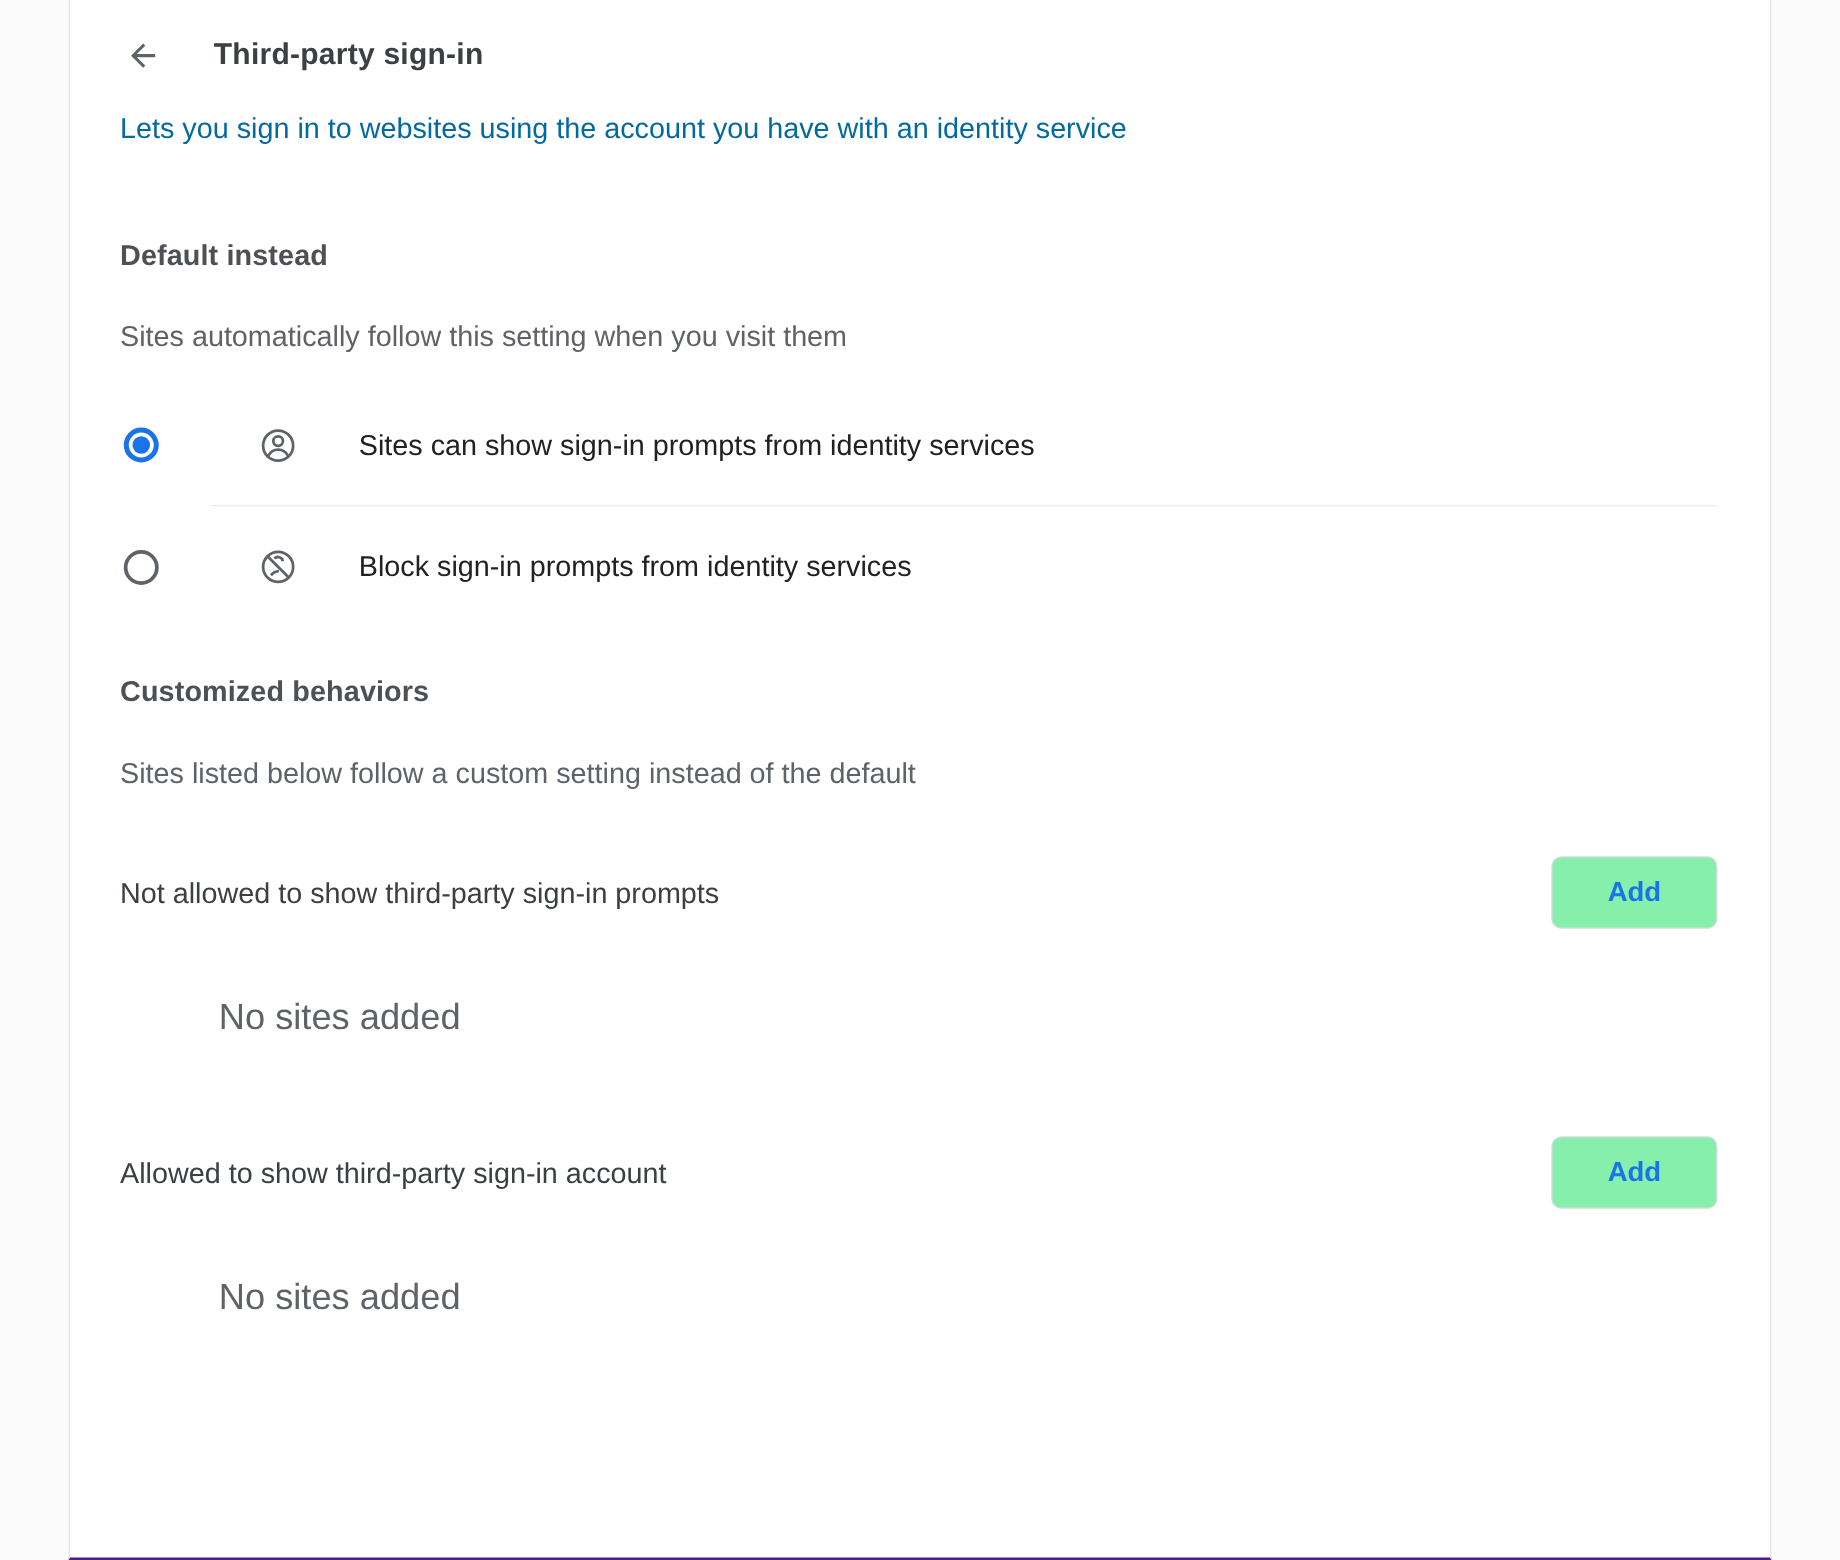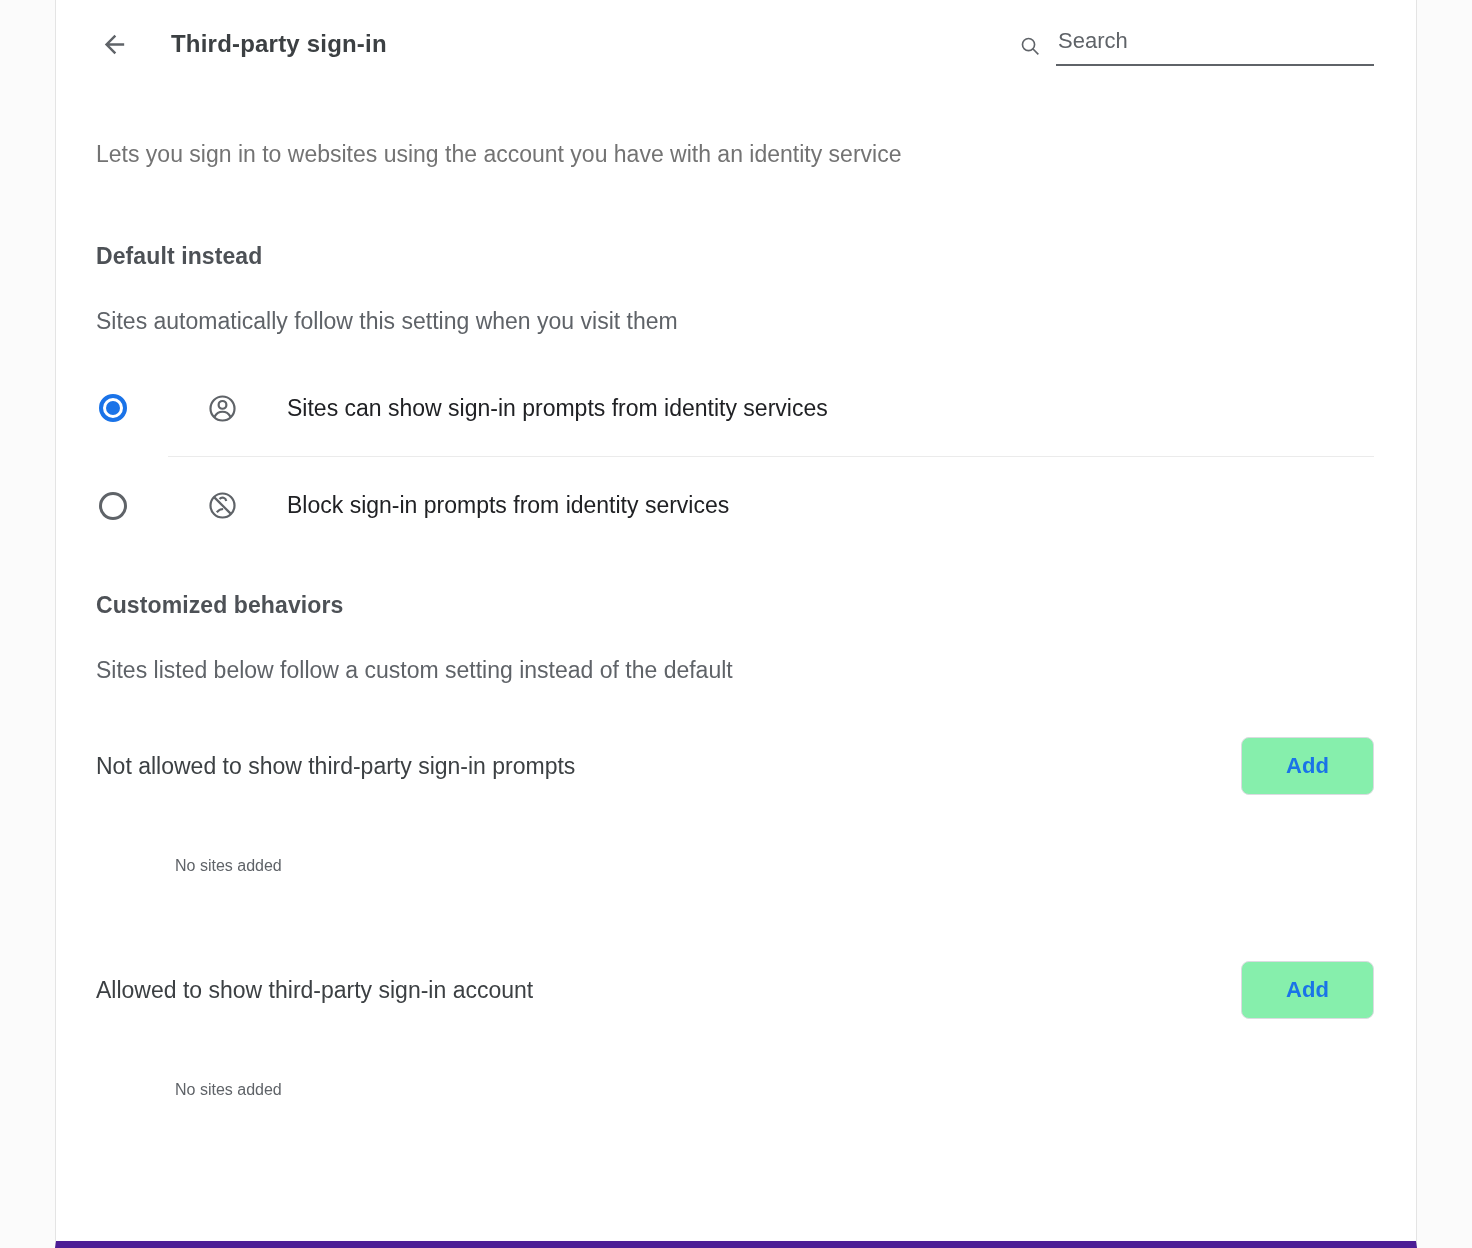--- a/index.html
+++ b/index.html
@@ -10,21 +10,21 @@
     color:#202124;
     overflow:hidden;
   }
   .viewport { position:relative; width:1472px; height:1248px; }
 
   .card {
     position:absolute; left:55px; top:0; width:1362px; height:1248px;
     background:#ffffff;
     border-left:1px solid #e4e4e4;
     border-right:1px solid #e4e4e4;
-    border-bottom:7px solid #4c1d95;
+    border-bottom:2px solid #4c1d95;
   }
 
   
   .header {
     height:88px; display:flex; align-items:center;
     padding:0 42px 0 44px;
   }
   .back-btn {
     width:29px; height:29px; border:none; background:transparent;
     cursor:pointer; display:flex; align-items:center; justify-content:center;
@@ -45,21 +45,21 @@
     background:transparent; outline:none;
     font-family:"Liberation Sans", sans-serif;
     font-size:22px; color:#202124; padding:0 2px 4px 2px;
   }
   .search-input::placeholder { color:#5f6368; opacity:1; }
 
   
   .content { padding:0 42px 0 40px; }
 
   .description {
-    margin-top:52px; font-size:23px; line-height:28px; color:#737373;
+    font-size:23px; line-height:28px; color:#0369a1;
   }
   .section-heading {
     font-size:23px; line-height:28px; font-weight:bold; color:#4d5156;
     letter-spacing:0.1px;
   }
   .heading-default { margin-top:74px; }
   .heading-customized { margin-top:37px; }
   .section-subtitle {
     margin-top:37px; font-size:23px; line-height:28px; color:#5f6368;
   }
@@ -93,48 +93,39 @@
   }
   .custom-row-2 { margin-top:81px; }
   .custom-label { font-size:23px; color:#3c4043; }
   .add-btn {
     width:133px; height:58px;
     background:#86efac; border:1px solid #dadce0; border-radius:8px;
     color:#1a73e8; font-family:"Liberation Sans", sans-serif;
     font-size:22px; font-weight:bold; cursor:pointer;
   }
   .empty-list {
-    margin:57px 0 0 79px; font-size:16px; color:#5f6368; line-height:28px;
+    margin:57px 0 0 79px; font-size:29px; color:#5f6368; line-height:28px;
   }
 </style>
 </head>
 <body>
 
 <div class="viewport">
   <div class="card">
 
     <div class="header">
       <button class="back-btn" aria-label="Back">
         <span style="display:flex;">
           <svg viewBox="0 0 24 24">
               <path d="M20 11H7.83l5.59-5.59L12 4l-8 8 8 8 1.41-1.41L7.83 13H20v-2z"></path>
             </svg>
         </span>
       </button>
       <h1 class="page-title">Third-party sign-in</h1>
 
-      <div class="search-box">
-        <span class="search-icon">
-          <svg viewBox="0 0 24 24" stroke-width="1.8">
-            <circle cx="9.3" cy="9.3" r="6.6"></circle>
-            <line x1="14.2" y1="14.2" x2="20" y2="20"></line>
-          </svg>
-        </span>
-        <input class="search-input" type="text" placeholder="Search" style="">
-      </div>
     </div>
 
     <div class="content">
 
       <p class="description">Lets you sign in to websites using the account you have with an identity service</p>
 
       <h2 class="section-heading heading-default">Default instead</h2>
       <p class="section-subtitle">Sites automatically follow this setting when you visit them</p>
 
       <div class="radio-row radio-row-1">

